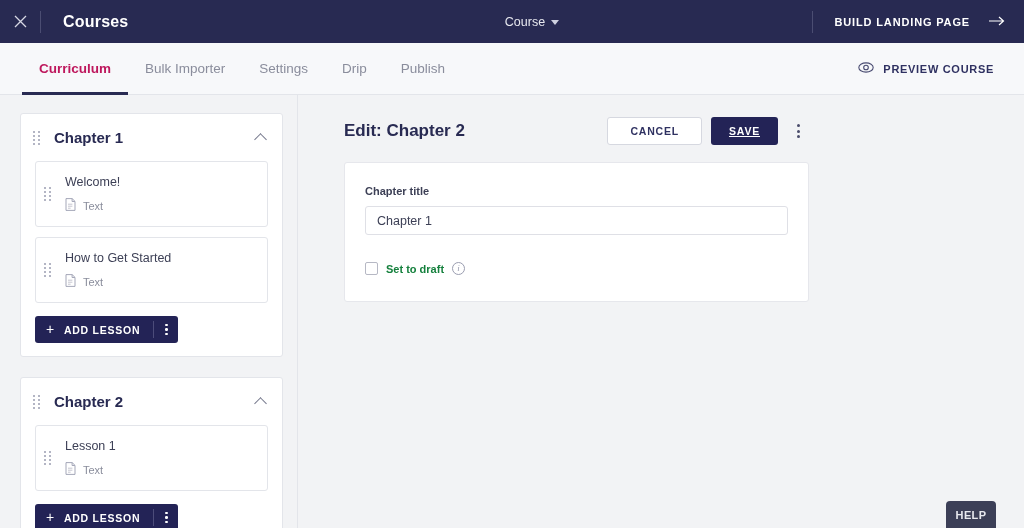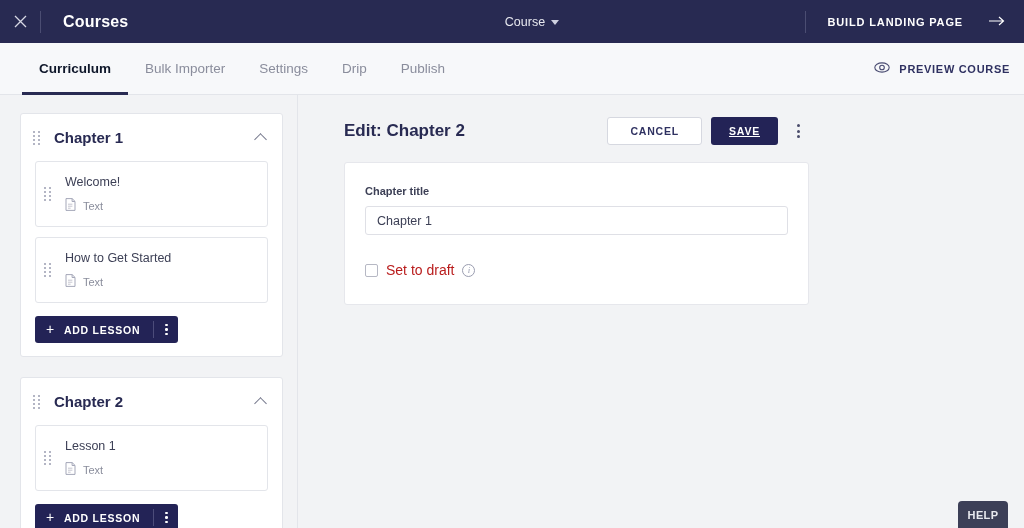--- a/index.html
+++ b/index.html
@@ -58,21 +58,21 @@
     border-top: 5px solid #cfd1e0;
     margin-top: 2px;
   }
   .topbar-right {
     margin-left: auto;
     display: flex; align-items: center;
     height: 43px;
   }
   .topbar-right .topbar-divider { margin-right: 22px; }
   .build-landing {
-    display: flex; align-items: center; gap: 26px;
+    display: flex; align-items: center; gap: 19px;
     color: #ffffff;
     font-size: 11px;
     font-weight: bold;
     letter-spacing: .85px;
     margin-right: 18px;
     cursor: pointer;
   }
 
   
   .tabbar {
@@ -84,32 +84,32 @@
   }
   .tabs { display: flex; align-items: stretch; padding-left: 22px; }
   .tab {
     display: flex; align-items: center;
     padding: 0 17px;
     font-size: 13.5px;
     color: #8a8d9c;
     cursor: pointer;
     position: relative;
   }
-  .tab.active { color: #0f172a; font-weight: bold; }
+  .tab.active { color: #be185d; font-weight: bold; }
   .tab.active::after {
     content: "";
     position: absolute;
     left: 0; right: 0; bottom: -1px;
     height: 3px;
     background: #282a52;
   }
   .preview-course {
     margin-left: auto;
     display: flex; align-items: center; gap: 9px;
-    padding-right: 14px;
+    padding-right: 30px;
     color: #2f3161;
     font-size: 11px;
     font-weight: bold;
     letter-spacing: .7px;
     cursor: pointer;
   }
 
   
   .body-wrap {
     display: flex;
@@ -311,41 +311,42 @@
   }
   .checkbox {
     width: 13px; height: 13px;
     border: 1.3px solid #b6b8c4;
     border-radius: 2px;
     background: #fff;
     cursor: pointer;
     flex: none;
   }
   .checkbox-label {
-    font-size: 14px;
-    color: #b91c1c;
+    font-size: 11px;
+    color: #15803d;
+    font-weight: bold;
   }
   .info-icon {
     width: 13px; height: 13px;
     border: 1.2px solid #9a9db0;
     border-radius: 50%;
     color: #9a9db0;
     font-size: 9px;
     line-height: 11px;
     text-align: center;
     font-family: "Liberation Serif", serif;
     font-style: italic;
     cursor: pointer;
     flex: none;
   }
 
   
   .help-btn {
     position: absolute;
-    right: 16px;
+    right: 28px;
     bottom: 0px;
     background: #3c3f57;
     border-radius: 4px 4px 0 0;
     width: 50px; height: 27px;
     display: flex; align-items: center; justify-content: center;
     color: #e8e9ef;
     font-size: 11px;
     font-weight: bold;
     letter-spacing: .4px;
     cursor: pointer;

